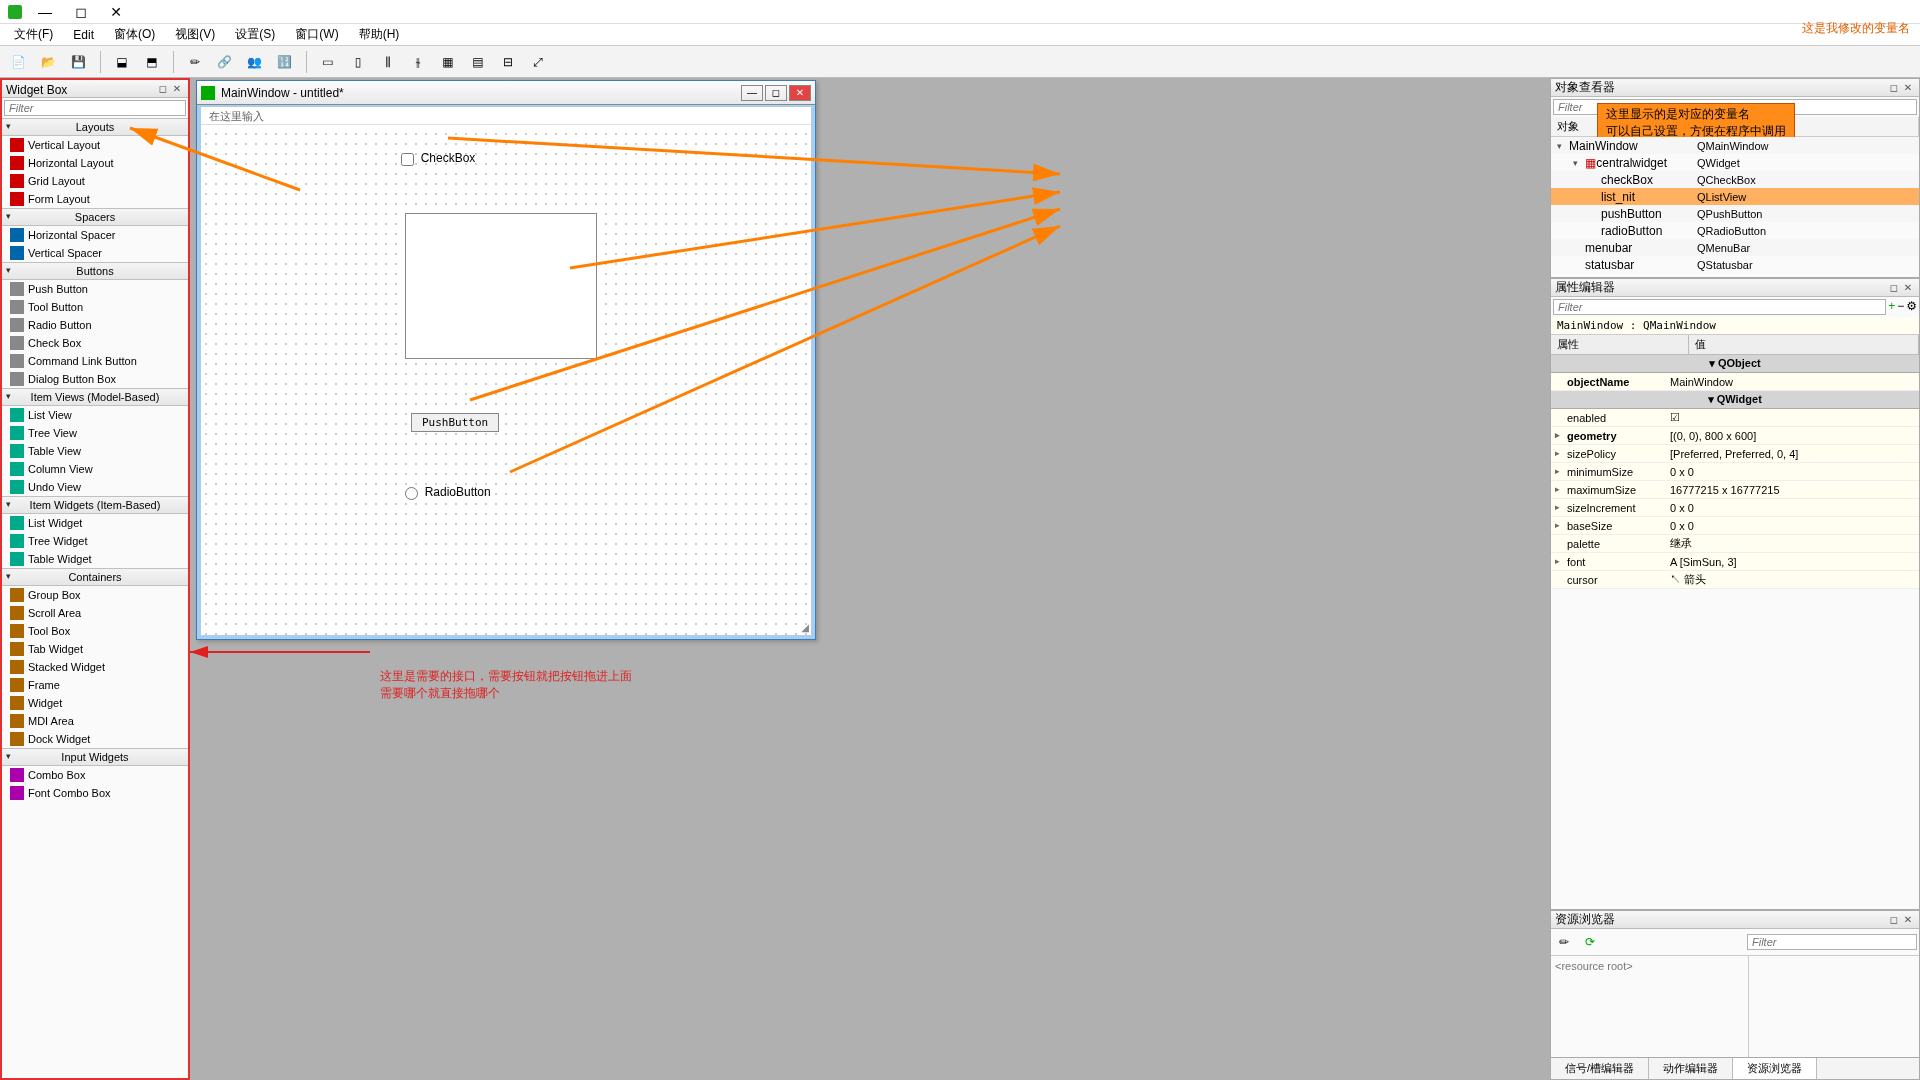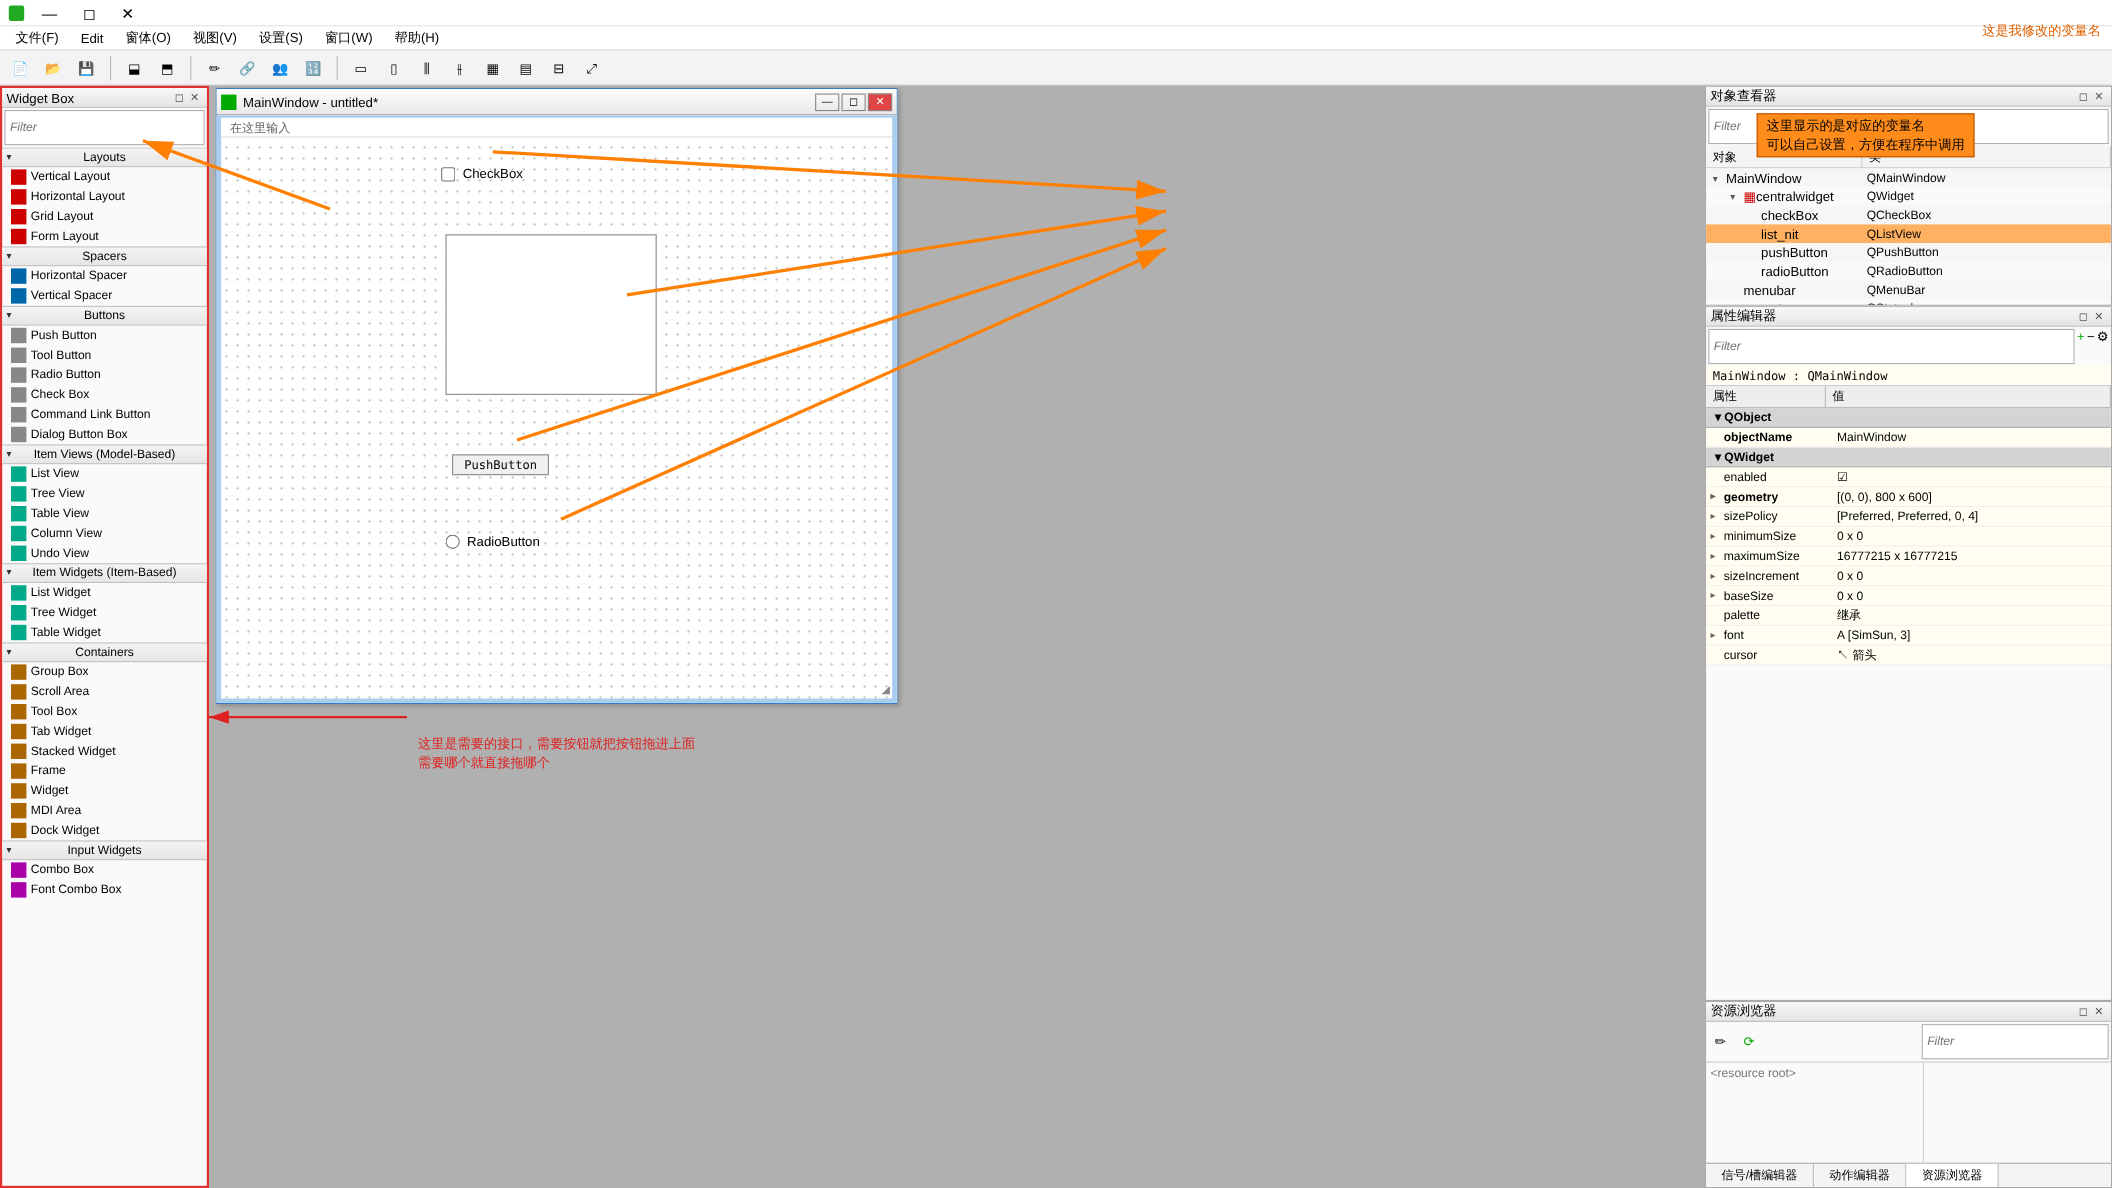--- a/index.html
+++ b/index.html
@@ -11,21 +11,21 @@
 .menubar { height: 22px; background: #fff; display: flex; align-items: center; border-bottom: 1px solid #ccc; padding: 0 4px; }
 .menubar .menu { padding: 2px 10px; cursor: pointer; }
 .toolbar { height: 32px; background: #f3f3f3; border-bottom: 1px solid #bbb; display: flex; align-items: center; padding: 0 6px; gap: 4px; }
 .toolbar .tbtn { width: 26px; height: 26px; display: flex; align-items: center; justify-content: center; border: 1px solid transparent; border-radius: 2px; cursor: pointer; }
 .toolbar .sep { width: 1px; height: 22px; background: #bbb; margin: 0 4px; }
 .main { display: flex; height: calc(100% - 78px); }
 .dockpane { display: flex; flex-direction: column; background: #fafafa; border: 1px solid #aaa; }
 .dockhead { height: 18px; background: linear-gradient(#f8f8f8,#e4e4e4); border-bottom: 1px solid #bbb; display: flex; align-items: flex-end; padding: 0 4px; font-size: 11px; }
 .dockhead .dt { flex: 1; }
 .dockhead .dbtn { width: 14px; height: 14px; text-align: center; cursor: pointer; font-size: 10px; color: #555; }
-.filter { border: 1px solid #b0b0b0; height: 32px; padding: 0 4px; font-size: 11px; color: #888; font-style: italic; margin: 2px; width: calc(100% - 4px); }
+.filter { border: 1px solid #b0b0b0; height: 16px; padding: 0 4px; font-size: 11px; color: #888; font-style: italic; margin: 2px; width: calc(100% - 4px); }
 .widgetbox { width: 190px; height: 100%; border: 2px solid #e03030; position: relative; }
 .wbbody { flex: 1; overflow-y: auto; overflow-x: hidden; }
 .hdr { text-align: center; background: linear-gradient(#f4f4f4,#e6e6e6); border-bottom: 1px solid #c0c0c0; border-top: 1px solid #c0c0c0; padding: 2px 0; font-size: 11px; cursor: pointer; position: relative; }
 .hdr::before { content: "▾"; position: absolute; left: 4px; font-size: 9px; color: #333; }
 .witem { display: flex; align-items: center; padding: 1px 4px 1px 8px; cursor: grab; height: 18px; }
 .witem .wicon { width: 14px; height: 14px; margin-right: 4px; }
 .witem .wlabel { font-size: 11px; }
 .center { flex: 1; position: relative; background: #b0b0b0; }
 .designwin { position: absolute; left: 6px; top: 2px; width: 620px; height: 560px; background: #fff; border: 1px solid #3a7abf; box-shadow: 2px 2px 4px rgba(0,0,0,.2); }
 .dwtitle { height: 24px; background: linear-gradient(#fcfcfc,#e8e8e8); border-bottom: 1px solid #888; display: flex; align-items: center; padding: 0 4px; }
@@ -53,21 +53,21 @@
 .objrow .obc0 { width: 142px; padding-left: 6px; display: flex; align-items: center; font-size: 11px; }
 .objrow .obc1 { flex: 1; font-size: 11px; padding: 0 4px; }
 .objrow .ind { display: inline-block; }
 .objrow .tw { width: 12px; font-size: 9px; color: #555; }
 .hlrow { background: #ffb060 !important; }
 .propedit { flex: 1; min-height: 0; }
 .propsum { background: #fffef0; font-family: monospace; padding: 2px 6px; border-bottom: 1px solid #ccc; font-size: 11px; }
 .prophdr { display: flex; background: #eee; border-bottom: 1px solid #bbb; }
 .prophdr div { padding: 2px 6px; border-right: 1px solid #bbb; font-size: 11px; }
 .propbody { flex: 1; overflow-y: auto; }
-.pgrp { background: #d4d4d4; padding: 2px 8px; font-weight: bold; font-size: 11px; border-bottom: 1px solid #aaa; }
+.pgrp { background: #d4d4d4; padding: 2px 8px; font-weight: bold; font-size: 11px; border-bottom: 1px solid #aaa; text-align: center; }
 .pgrp::before { content: "▾ "; }
 .prow { display: flex; height: 18px; align-items: center; border-bottom: 1px solid #eee; background: #fffef0; }
 .prow .pk { width: 115px; padding: 0 4px 0 16px; font-size: 11px; position: relative; }
 .prow .pk.exp::before { content: "▸"; position: absolute; left: 4px; font-size: 9px; color: #666; }
 .prow .pv { flex: 1; font-size: 11px; padding: 0 4px; }
 .prow.bold .pk { font-weight: bold; }
 .resbrowser { height: 170px; }
 .restool { display: flex; align-items: center; padding: 2px; gap: 4px; border-bottom: 1px solid #ccc; }
 .restool .rb { width: 22px; height: 22px; display: flex; align-items: center; justify-content: center; cursor: pointer; }
 .resbody { flex: 1; display: flex; }
@@ -409,21 +409,21 @@
         </div>
       <div class="annotation" style="right:10px;top:20px;">这是我修改的变量名</div>
       <div style="display:flex;margin:2px;gap:2px;">
         <input class="filter" style="flex: 1 1 0%; margin: 0px;" placeholder="Filter">
         <div class="pb" style="color:#0a0">+</div>
         <div class="pb">−</div>
         <div class="pb">⚙</div>
       </div>
       <div class="propsum">MainWindow : QMainWindow</div>
       <div class="prophdr">
-        <div style="width:109px">属性</div>
+        <div style="width:138px">属性</div>
         <div style="flex:1">值</div>
       </div>
       <div class="propbody" id="propbody">
           <div class="pgrp">QObject</div>
           <div class="prow bold">
             <div class="pk">objectName</div>
             <div class="pv">MainWindow</div>
           </div>
           <div class="pgrp">QWidget</div>
           <div class="prow">

